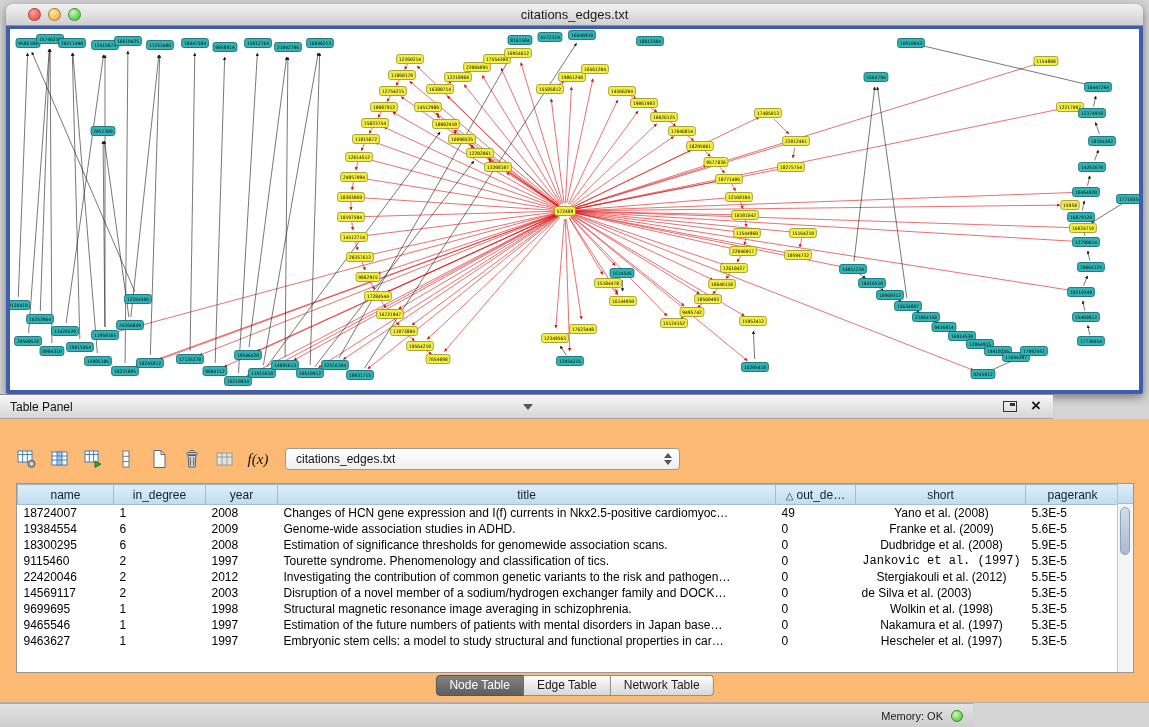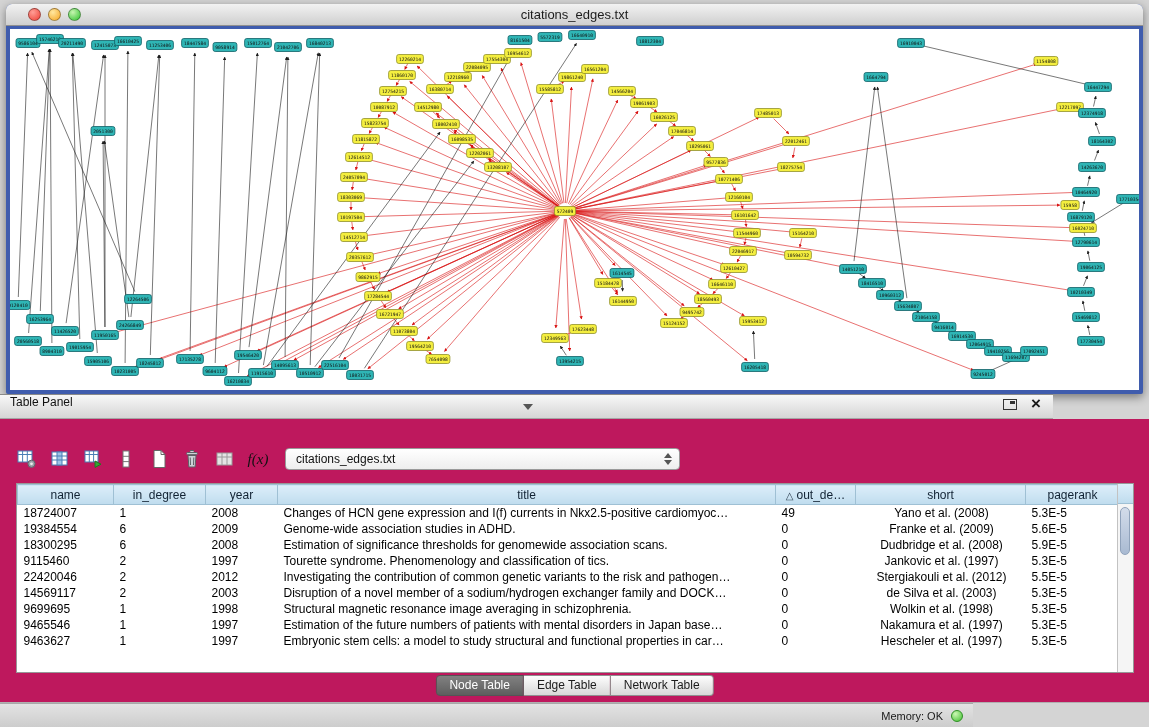--- a/index.html
+++ b/index.html
@@ -17,31 +17,31 @@
   .light.red{background:radial-gradient(circle at 35% 30%,#ff9e96,#ef4136);}
   .light.yellow{background:radial-gradient(circle at 35% 30%,#ffe8a0,#f5a623);}
   .light.green{background:radial-gradient(circle at 35% 30%,#c7f5b0,#2fc32f);}
   .canvas-wrap{position:absolute;left:4px;right:4px;top:25px;bottom:4px;background:#fff;overflow:hidden;}
   #graph-svg{width:100%;height:100%;display:block;background:#fff;}
   #graph-svg text{font-family:"DejaVu Sans Mono",monospace;}
 
   
   .tp-header{position:absolute;left:0;top:394px;width:1053px;height:25px;box-sizing:border-box;
     background:linear-gradient(#f8f8f8,#d5d5d5);border-top:1px solid #8a8a8a;border-bottom:1px solid #a5a5a5;
-    display:flex;align-items:flex-start;}
+    display:flex;align-items:center;}
   .tp-title{font-size:12px;color:#111;margin-left:10px;}
   .tp-grip{position:absolute;left:50%;top:9px;width:0;height:0;margin-left:-4px;
     border-left:5px solid transparent;border-right:5px solid transparent;border-top:6px solid #555;}
   .tp-actions{margin-left:auto;display:flex;align-items:center;}
   .float-btn{width:14px;height:11px;border:1.5px solid #333;position:relative;box-sizing:border-box;}
   .float-btn::after{content:"";position:absolute;right:1px;top:1px;width:5px;height:3px;background:#333;}
   .close-btn{font-size:17px;font-weight:bold;color:#1a1a1a;margin:0 12px 2px 14px;line-height:1;}
 
   
-  .panel-body{position:absolute;left:0;top:419px;width:1149px;height:284px;background:#be185d;
+  .panel-body{position:absolute;left:0;top:419px;width:1149px;height:284px;background:#fdba74;
     border-bottom:1px solid #b0b0b0;box-sizing:border-box;}
   .toolbar{position:absolute;left:14px;top:25px;height:30px;display:flex;align-items:center;gap:7px;}
   .tb-btn{width:26px;height:26px;display:flex;align-items:center;justify-content:center;}
   .fx{font-family:"Liberation Serif",serif;font-style:italic;font-size:15px;color:#111;}
 
   .select{position:absolute;left:285px;top:29px;width:395px;height:22px;box-sizing:border-box;
     background:linear-gradient(#ffffff,#eeeeee);border:1px solid #9a9a9a;border-radius:4px;
     display:flex;align-items:center;font-size:12px;color:#111;padding-left:10px;}
   .select .arrows{margin-left:auto;margin-right:7px;display:flex;flex-direction:column;gap:2px;align-items:center;}
   .arr-up{width:0;height:0;border-left:4px solid transparent;border-right:4px solid transparent;border-bottom:5px solid #555;}
@@ -678,39 +678,39 @@
               <td>0</td>
               <td style="text-align: center;">Dudbridge et al. (2008)</td>
               <td>5.9E-5</td>
             </tr>
             <tr>
               <td>9115460</td>
               <td>2</td>
               <td>1997</td>
               <td>Tourette syndrome. Phenomenology and classification of tics.</td>
               <td>0</td>
-              <td style="text-align: center;">Jankovic et al. (1997)</td>
+              <td style="text-align: center; font-family: Liberation Mono, monospace;">Jankovic et al. (1997)</td>
               <td>5.3E-5</td>
             </tr>
             <tr>
               <td>22420046</td>
               <td>2</td>
               <td>2012</td>
               <td>Investigating the contribution of common genetic variants to the risk and pathogen…</td>
               <td>0</td>
               <td style="text-align: center;">Stergiakouli et al. (2012)</td>
               <td>5.5E-5</td>
             </tr>
             <tr>
               <td>14569117</td>
               <td>2</td>
               <td>2003</td>
               <td>Disruption of a novel member of a sodium/hydrogen exchanger family and DOCK…</td>
               <td>0</td>
-              <td style="text-align: center;">de Silva et al. (2003)</td>
+              <td style="text-align: left;">de Silva et al. (2003)</td>
               <td>5.3E-5</td>
             </tr>
             <tr>
               <td>9699695</td>
               <td>1</td>
               <td>1998</td>
               <td>Structural magnetic resonance image averaging in schizophrenia.</td>
               <td>0</td>
               <td style="text-align: center;">Wolkin et al. (1998)</td>
               <td>5.3E-5</td>

